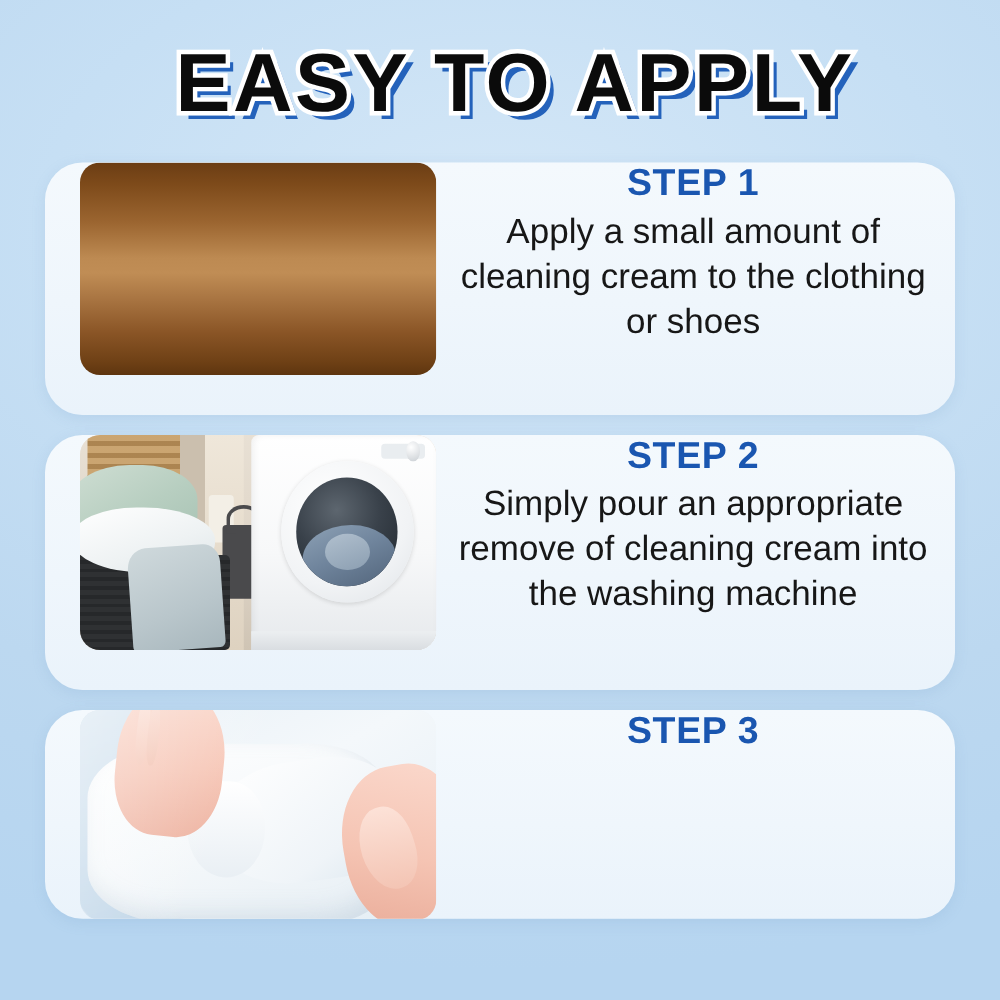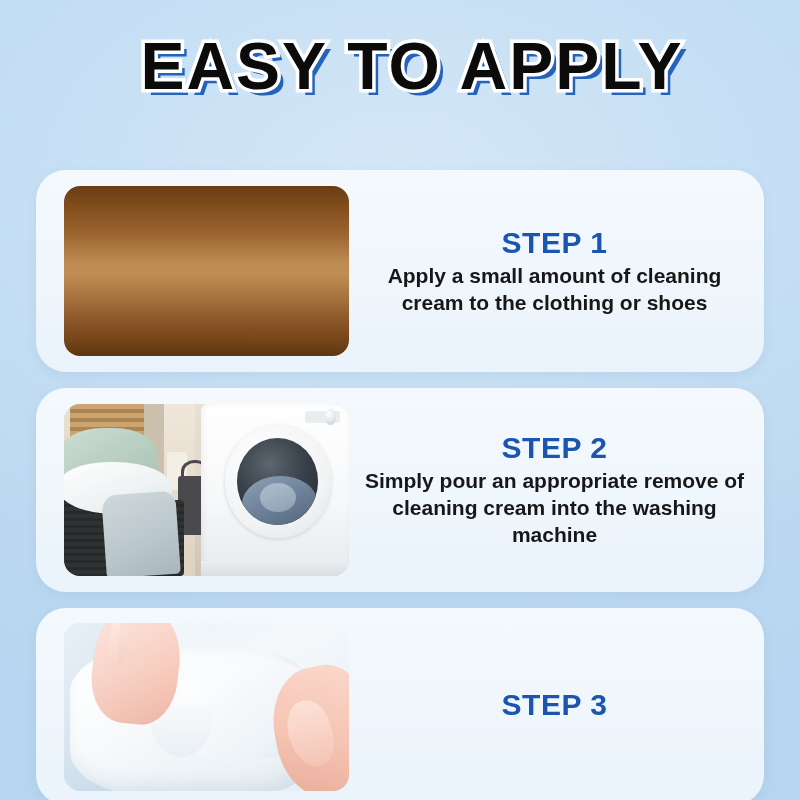--- a/index.html
+++ b/index.html
@@ -61,27 +61,25 @@
 
   
   .card {
     position:absolute;
     left:36px;
     width:728px;
     background:linear-gradient(180deg,#f4f9fd 0%, #eff6fc 55%, #eaf3fb 100%);
     border-radius:30px;
     box-shadow:0 3px 10px rgba(120,160,200,0.18);
     display:flex;
-    align-items:center;
     overflow:hidden;
-    margin-top:40px;
   }
   #card-1 { top:130px;  height:202px; }
   #card-2 { top:348px;  height:204px; }
-  #card-3 { top:568px;  height:197px; }
+  #card-3 { top:568px;  height:167px; }
 
   .card-media {
     flex:0 0 auto;
     margin-left:28px;
     border-radius:16px;
     overflow:hidden;
     position:relative;
   }
   #card-1 .card-media { width:285px; height:170px; }
   #card-2 .card-media { width:285px; height:172px; }
@@ -95,23 +93,23 @@
   .step-title {
     color:#1a56b0;
     font-size:30px;
     font-weight:bold;
     letter-spacing:0.5px;
     line-height:1.1;
     margin-bottom:4px;
   }
   .step-desc {
     color:#171717;
-    font-size:21px;
+    font-size:28px;
     line-height:1.28;
-    font-weight:bold;
+    font-weight:normal;
   }
 
   
 
   
   .art-cream {
     width:100%; height:100%;
     background:
       linear-gradient(180deg,
         #6b3d14 0%,

